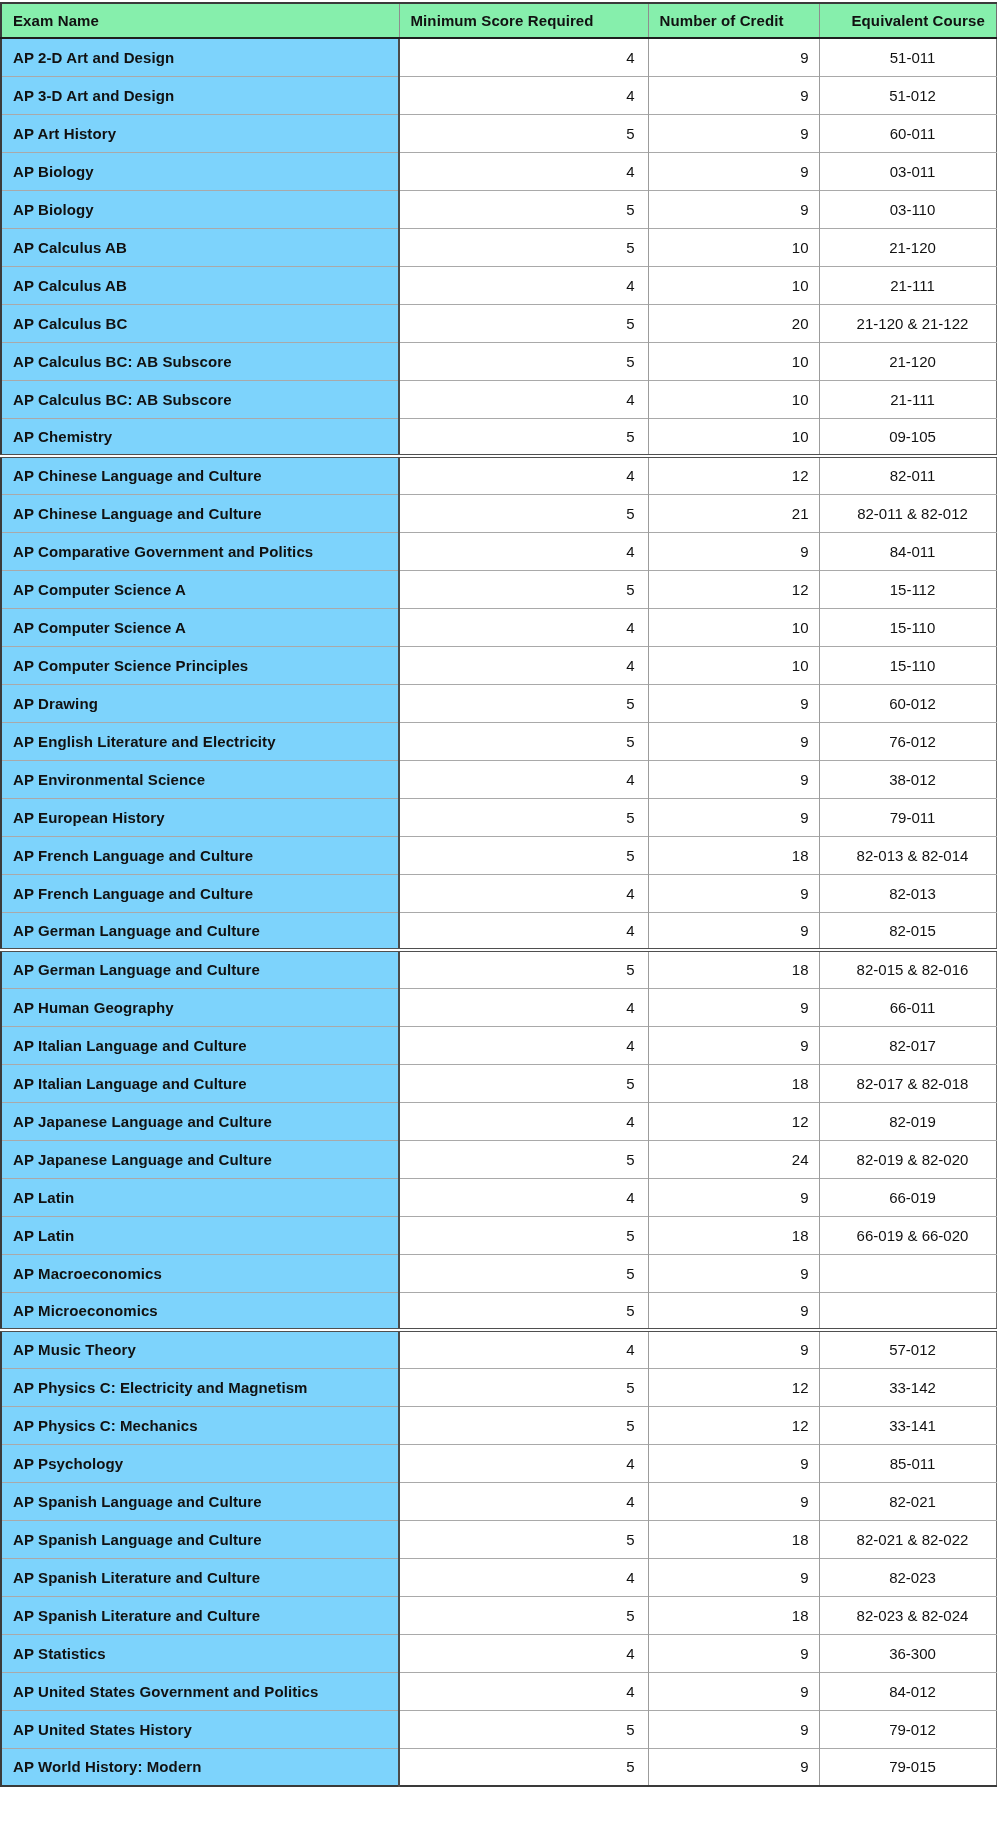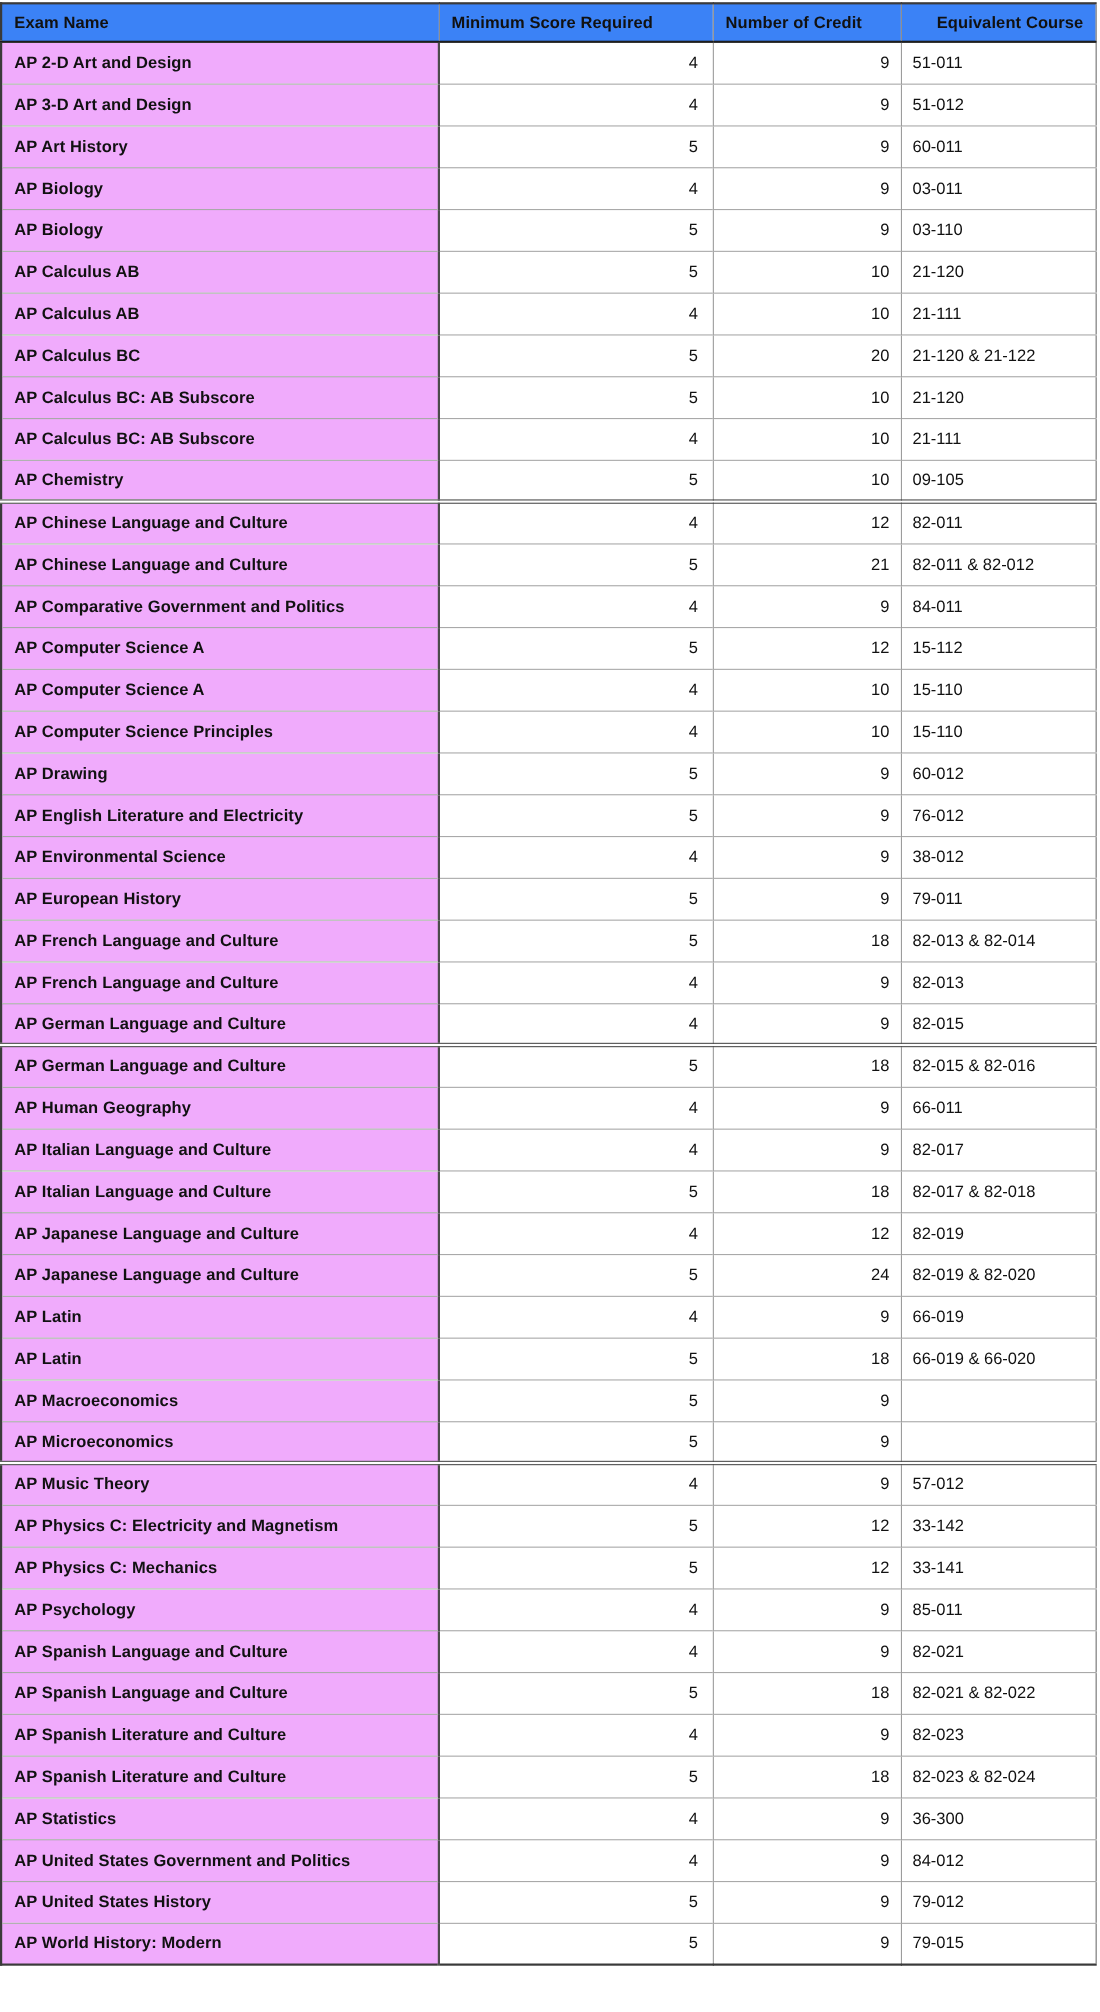--- a/index.html
+++ b/index.html
@@ -19,21 +19,21 @@
     margin: 2px 5px 4px 0;
     border: 2px solid #3a3a3a;
     border-right: 1px solid #6f6f6f;
   }
   col.c-exam   { width: 398px; }
   col.c-score  { width: 249px; }
   col.c-credit { width: 171px; }
   col.c-course { width: 177px; }
 
   thead th {
-    background: #3b82f6;
+    background: #86efac;
     height: 35px;
     font-size: 15px;
     font-weight: bold;
     text-align: left;
     padding: 0 0 0 11px;
     border-bottom: 2px solid #1e1e1e;
     border-right: 1px solid #8e8e8e;
     box-sizing: border-box;
     letter-spacing: 0.1px;
     white-space: nowrap;
@@ -51,37 +51,37 @@
   }
   tbody td {
     font-size: 15px;
     box-sizing: border-box;
     padding: 0;
     white-space: nowrap;
     overflow: hidden;
     background: #ffffff;
   }
   td.exam-cell {
-    background: #f0abfc;
+    background: #7dd3fc;
     font-weight: bold;
     padding-left: 11px;
     border-right: 2px solid #4b4b4b;
     letter-spacing: 0.1px;
   }
   td.score-cell {
     text-align: right;
     padding-right: 13px;
   }
   td.credit-cell {
     text-align: right;
     padding-right: 10px;
     border-left: 1px solid #9c9c9c;
   }
   td.course-cell {
-    text-align: left;
+    text-align: center;
     padding-left: 10px;
     border-left: 1px solid #9c9c9c;
   }
 </style>
 </head>
 <body>
 
 <table class="credit-table">
   <colgroup>
     <col class="c-exam">

